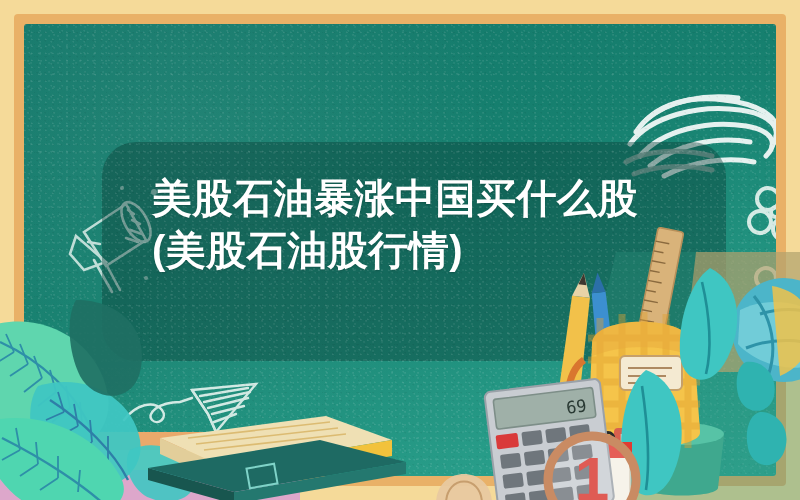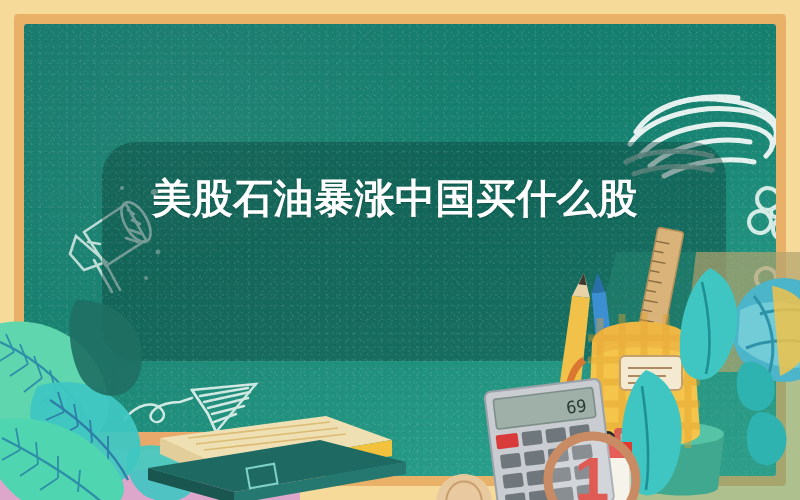--- a/index.html
+++ b/index.html
@@ -136,20 +136,21 @@
         </g>
       </svg>
     </span>
 
     <div class="text-panel"></div>
 
   </div>
 
   <div class="title-wrap">
     <div class="title-line">美股石油暴涨中国买什么股</div>
+    <div class="title-line">(美股石油股行情)</div>
   </div>
 
   <div class="band band-a"></div>
   <div class="band band-b"></div>
   <div class="band band-c"></div>
 
   <span class="obj leafL">
     <svg width="290" height="210" viewBox="0 0 290 210">
       <g>
         <path d="M0 30 C50 6, 118 34, 128 96 C134 140, 86 166, 46 150 C6 134, -8 72, 0 30 Z" fill="#5FD6AE"></path>

